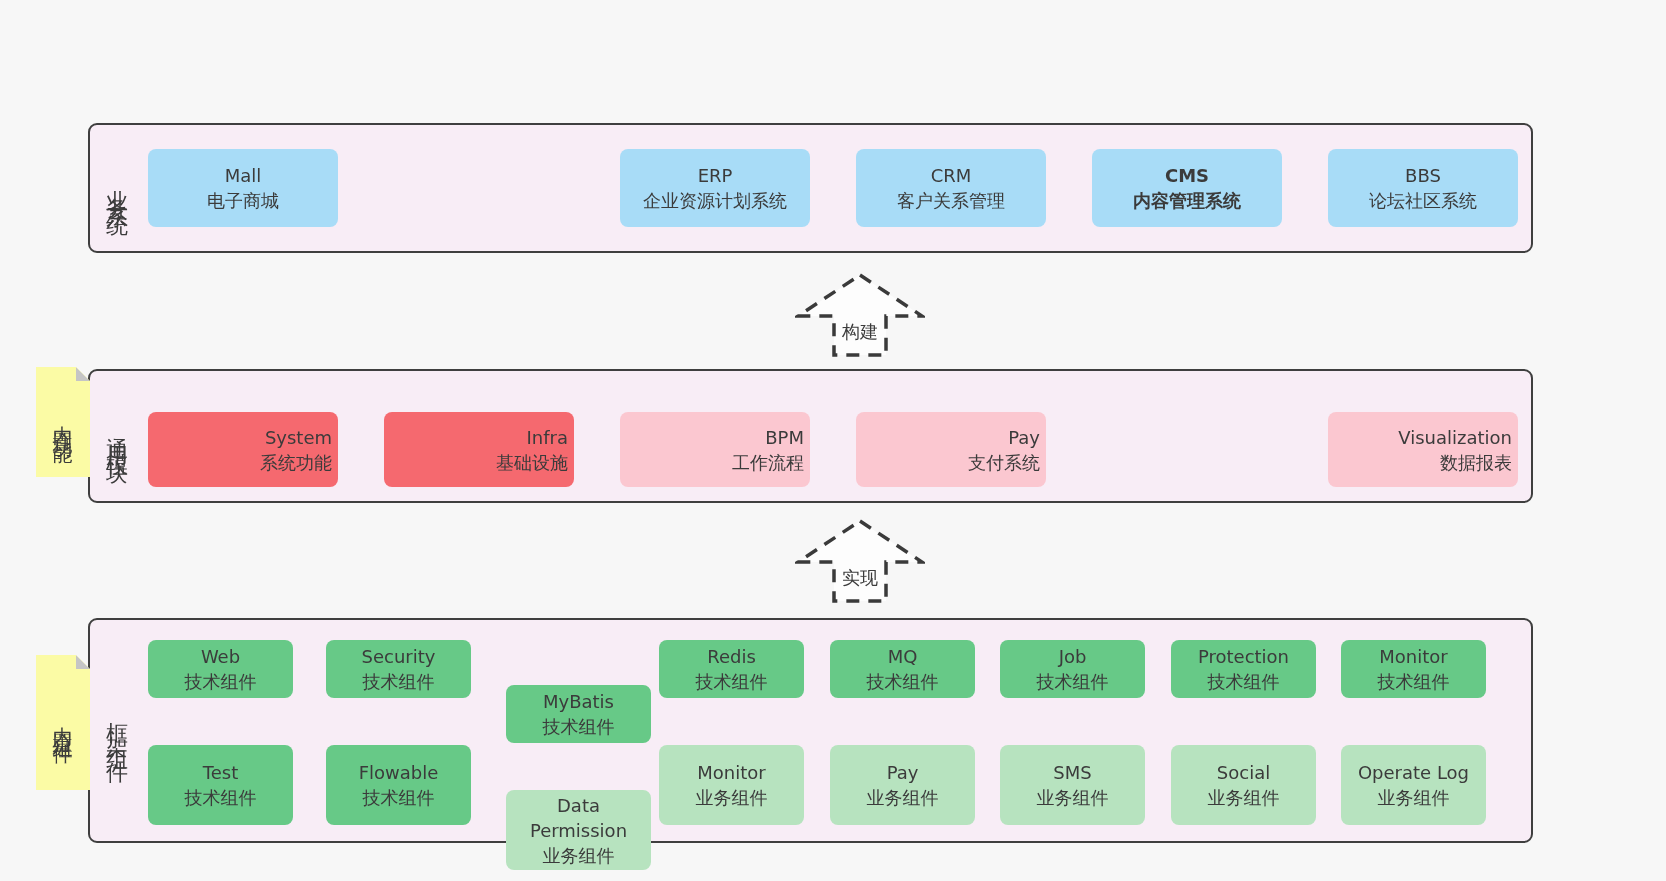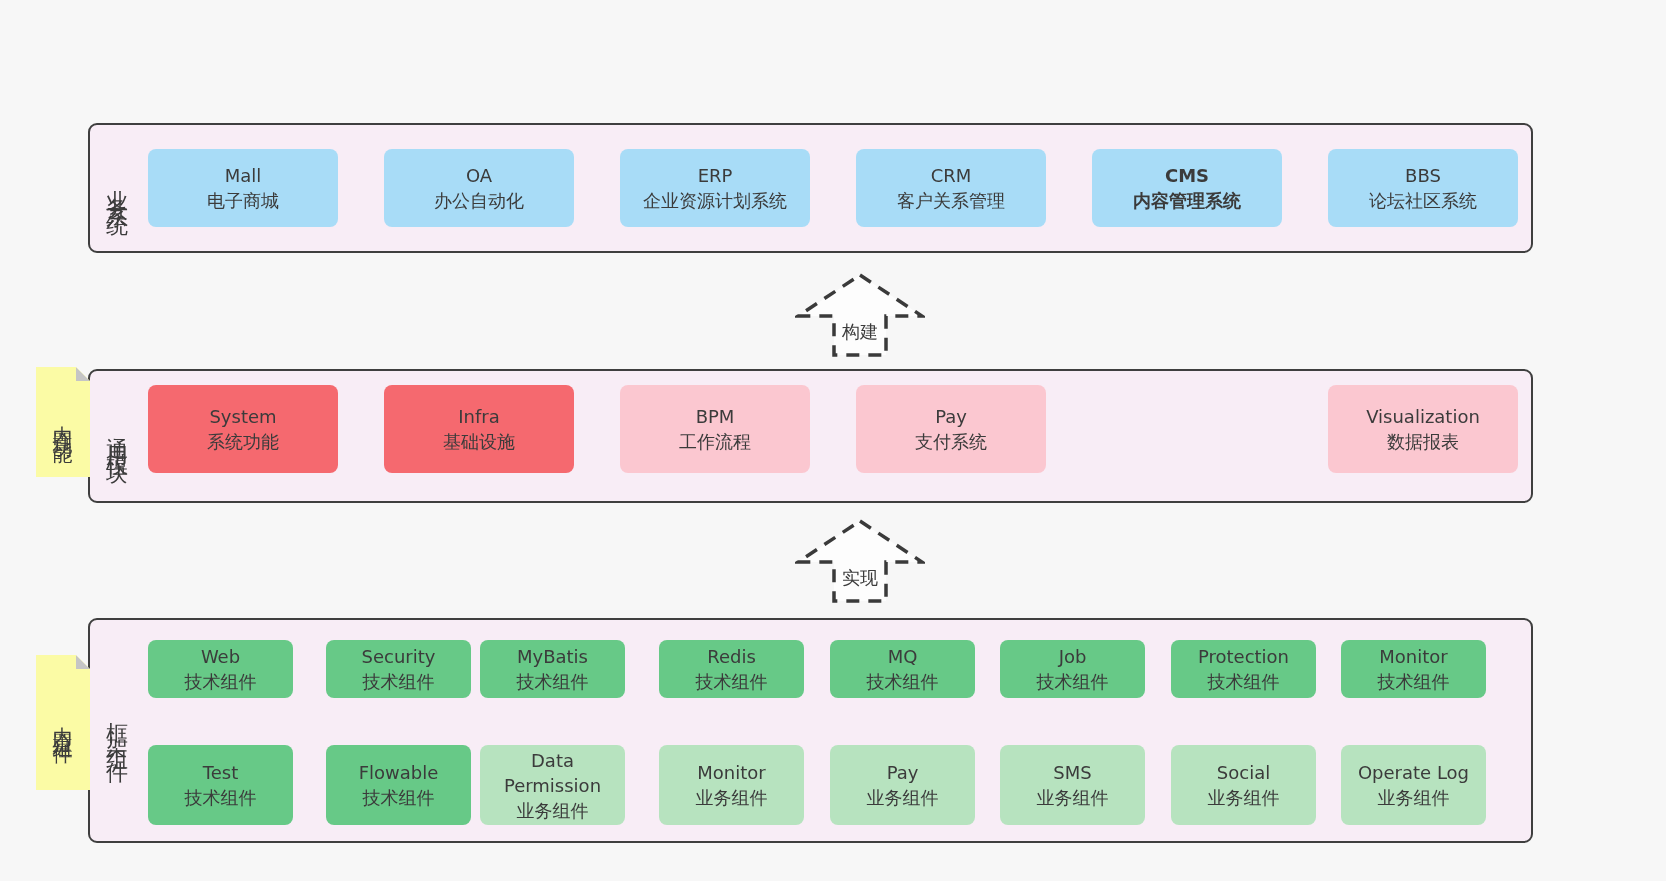--- a/index.html
+++ b/index.html
@@ -29,28 +29,28 @@
        font-size:18px;line-height:25px;color:var(--text);box-sizing:border-box;padding:2px 6px;}
   .blue{background:var(--box-blue);}
   .red{background:var(--box-red);}
   .pink{background:var(--box-pink);}
   .green{background:var(--box-green);}
   .green-light{background:var(--box-green-light);}
 
   
   .col6{width:190px;}
   .panel.business .box{top:24px;height:78px;}
-  .panel.modules  .box{top:14px;height:88px;}
+  .panel.modules  .box{top:41px;height:75px;align-items:flex-end;}
   .c1{left:58px;} .c2{left:294px;} .c3{left:530px;} .c4{left:766px;} .c5{left:1002px;font-weight:bold;} .c6{left:1238px;}
 
   
   .col8{width:145px;}
   .panel.framework .box.r1{top:20px;height:58px;}
   .panel.framework .box.r2{top:125px;height:80px;}
-  .g1{left:58px;} .g2{left:236px;} .g3{left:390px;} .g4{left:569px;}
+  .g1{left:58px;} .g2{left:236px;} .g3{left:416px;margin-top:45px;} .g4{left:569px;}
   .g5{left:740px;} .g6{left:910px;} .g7{left:1081px;} .g8{left:1251px;}
 
   
   .sticky{position:absolute;left:36px;width:54px;background:var(--sticky-yellow);
           clip-path:polygon(0 0,calc(100% - 14px) 0,100% 14px,100% 100%,0 100%);
           display:flex;align-items:center;justify-content:center;z-index:3;}
   .sticky.modules{top:367px;height:110px;}
   .sticky.framework{top:655px;height:135px;}
   .sticky .fold{position:absolute;top:0;right:0;width:14px;height:14px;
                 background:var(--sticky-fold);clip-path:polygon(0 0,100% 100%,0 100%);}
@@ -69,24 +69,20 @@
 <body>
 
 <div class="canvas">
 
   <div class="panel business">
     <div class="vlabel">业务系统</div>
     <div class="box blue col6 c1">
       <div>Mall</div>
       <div>电子商城</div>
     </div>
-    <div class="box blue col6 c2">
-      <div>OA</div>
-      <div>办公自动化</div>
-    </div>
     <div class="box blue col6 c3">
       <div>ERP</div>
       <div>企业资源计划系统</div>
     </div>
     <div class="box blue col6 c4">
       <div>CRM</div>
       <div>客户关系管理</div>
     </div>
     <div class="box blue col6 c5">
       <div>CMS</div>

